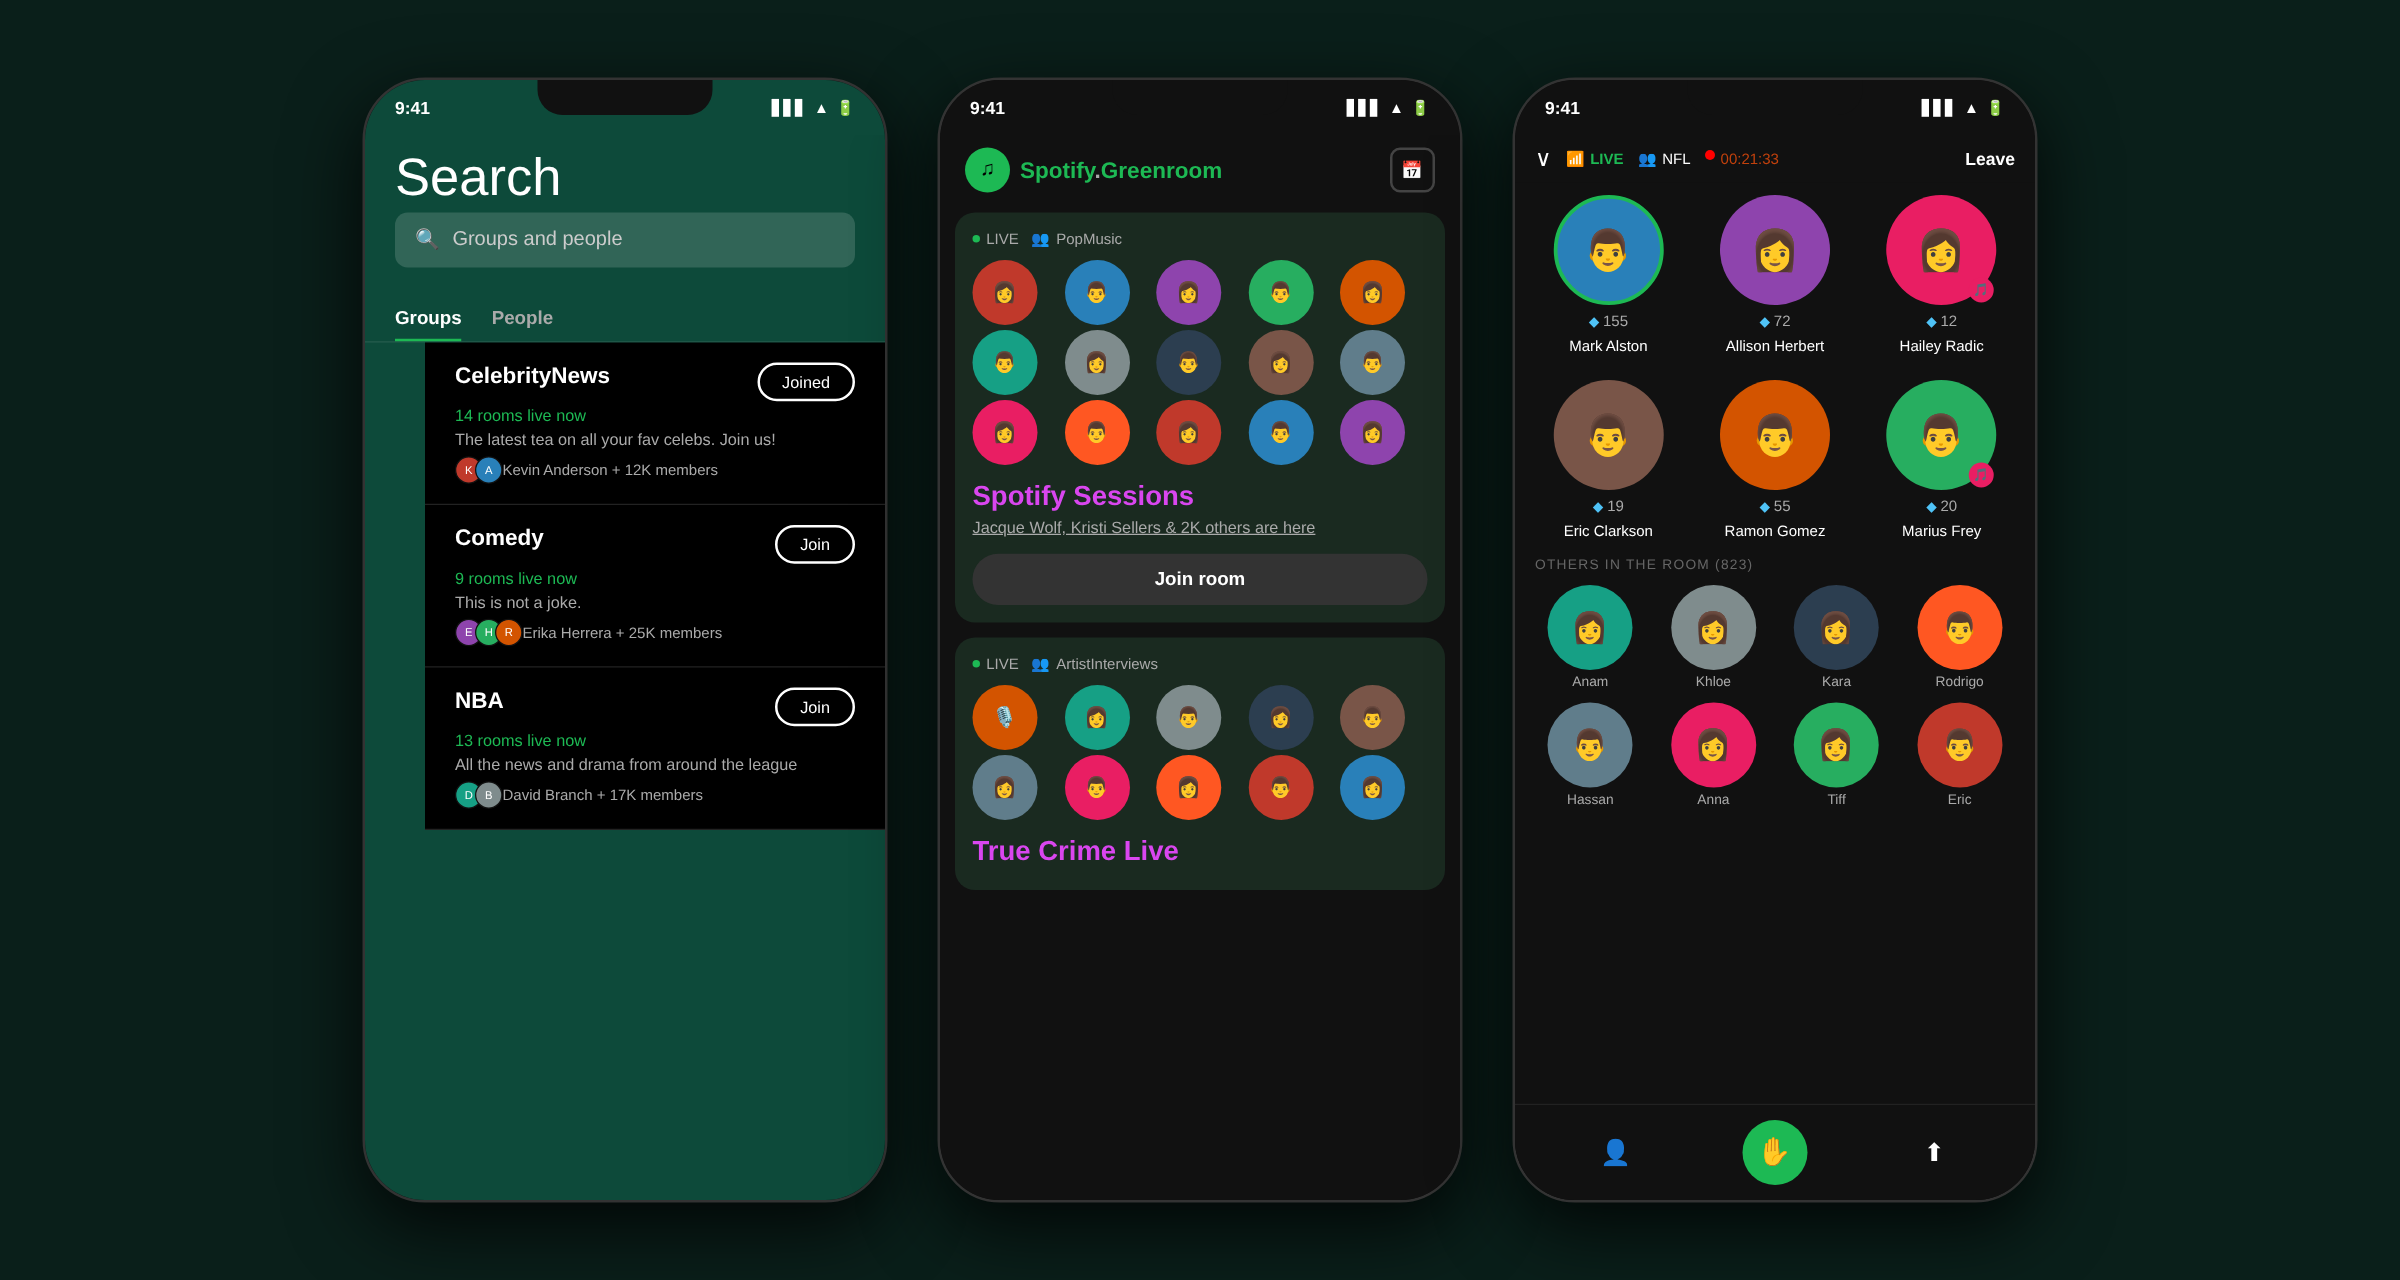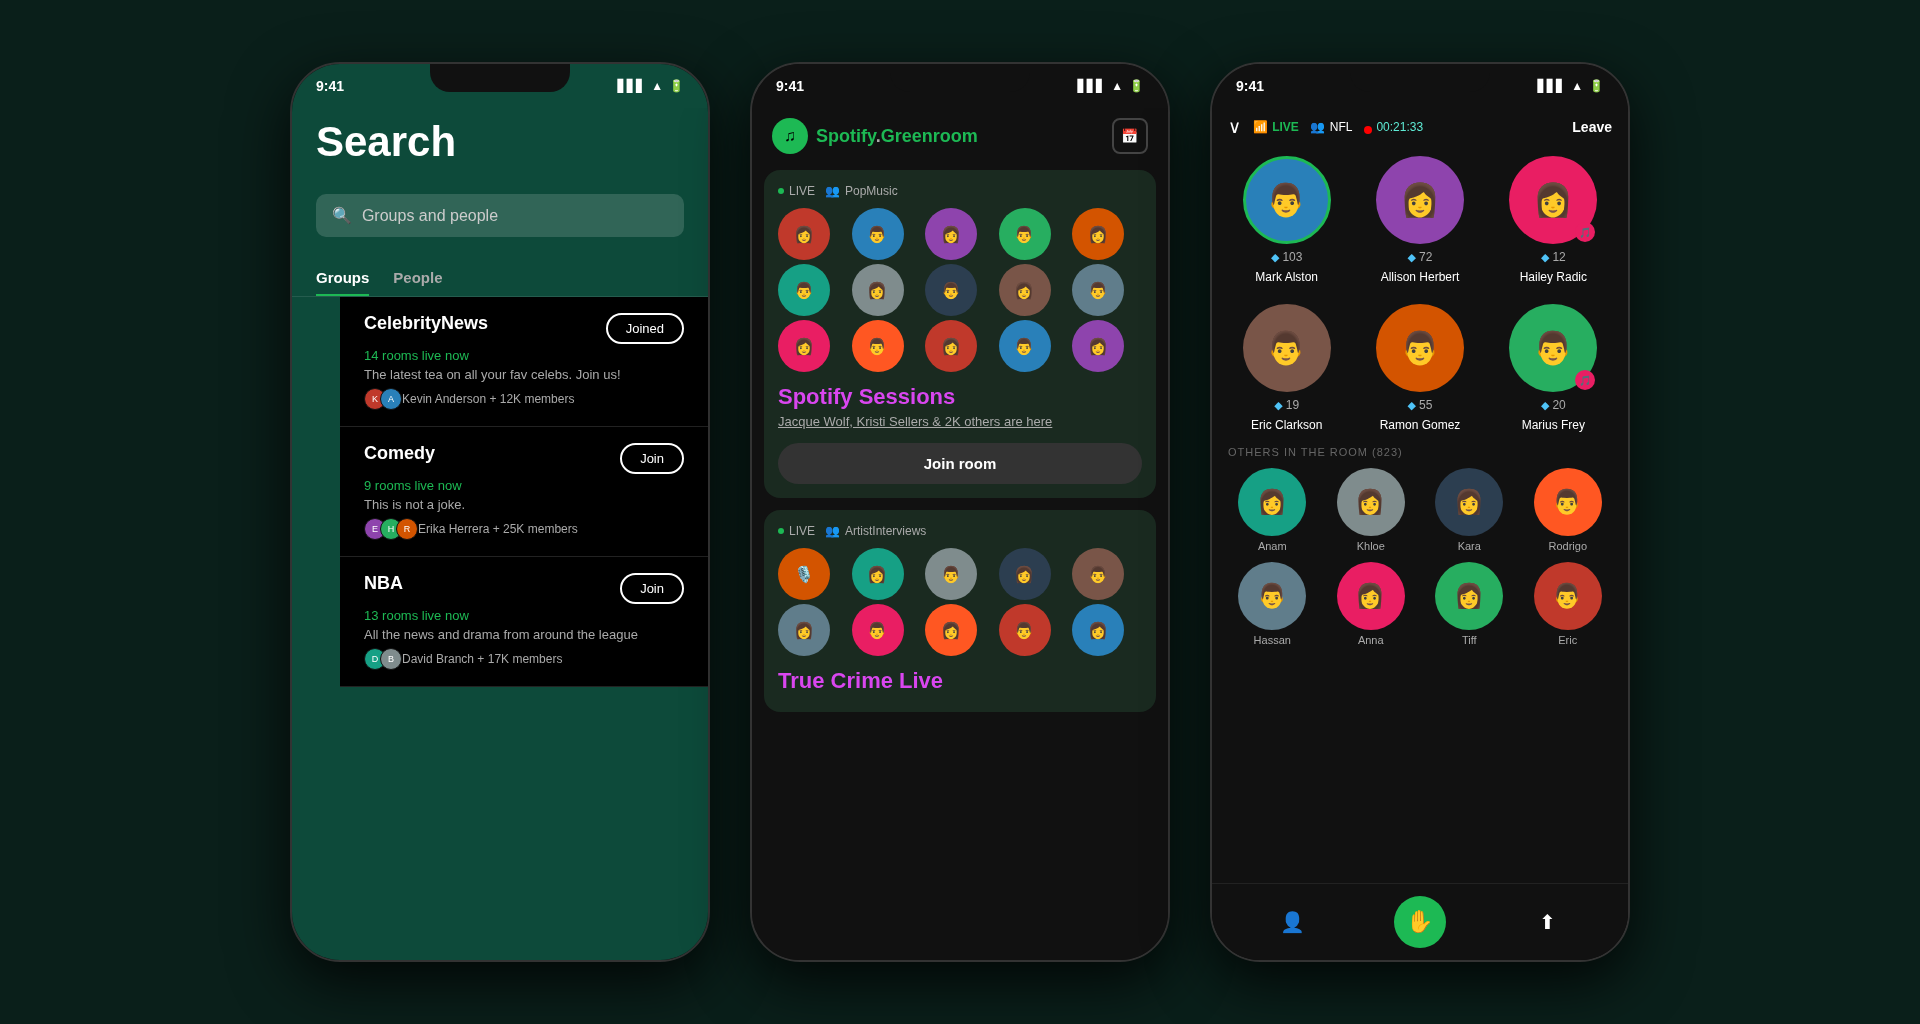--- a/index.html
+++ b/index.html
@@ -76,23 +76,23 @@
       flex: 1;
       overflow: hidden;
     }
 
     .search-header {
       padding: 10px 24px 20px;
     }
 
     .search-title {
       font-size: 42px;
-      font-weight: 700;
-      color: #fff;
-      margin-bottom: 28px;
+      font-weight: 400;
+      color: #fff;
+      margin-bottom: 4px;
     }
 
     .search-input-box {
       background: rgba(255,255,255,0.15);
       border-radius: 10px;
       padding: 12px 16px;
       display: flex;
       align-items: center;
       gap: 10px;
     }
@@ -365,24 +365,24 @@
     .nfl-badge {
       display: flex;
       align-items: center;
       gap: 4px;
       font-size: 12px;
       color: #fff;
     }
 
     .timer-badge {
       display: flex;
-      align-items: flex-end;
+      align-items: flex-start;
       gap: 4px;
       font-size: 12px;
-      color: #5eead4;
+      color: #c2410c;
     }
 
     .red-dot { width: 8px; height: 8px; border-radius: 50%; background: #f00; }
 
     .leave-btn {
       background: transparent;
       color: #fff;
       border: none;
       font-size: 14px;
       font-weight: 600;
@@ -803,21 +803,21 @@
     </div>
 
 
     <div class="speakers-grid">
       <div class="speaker-item">
         <div class="speaker-avatar-wrap">
           <div class="speaker-avatar active-ring av2">👨</div>
         </div>
         <div class="speaker-points">
           <span class="diamond">◆</span>
-          <span class="points-num">103</span>
+          <span class="points-num">155</span>
         </div>
         <div class="speaker-name">Mark Alston</div>
       </div>
       <div class="speaker-item">
         <div class="speaker-avatar-wrap">
           <div class="speaker-avatar av3">👩</div>
         </div>
         <div class="speaker-points">
           <span class="diamond">◆</span>
           <span class="points-num">72</span>

